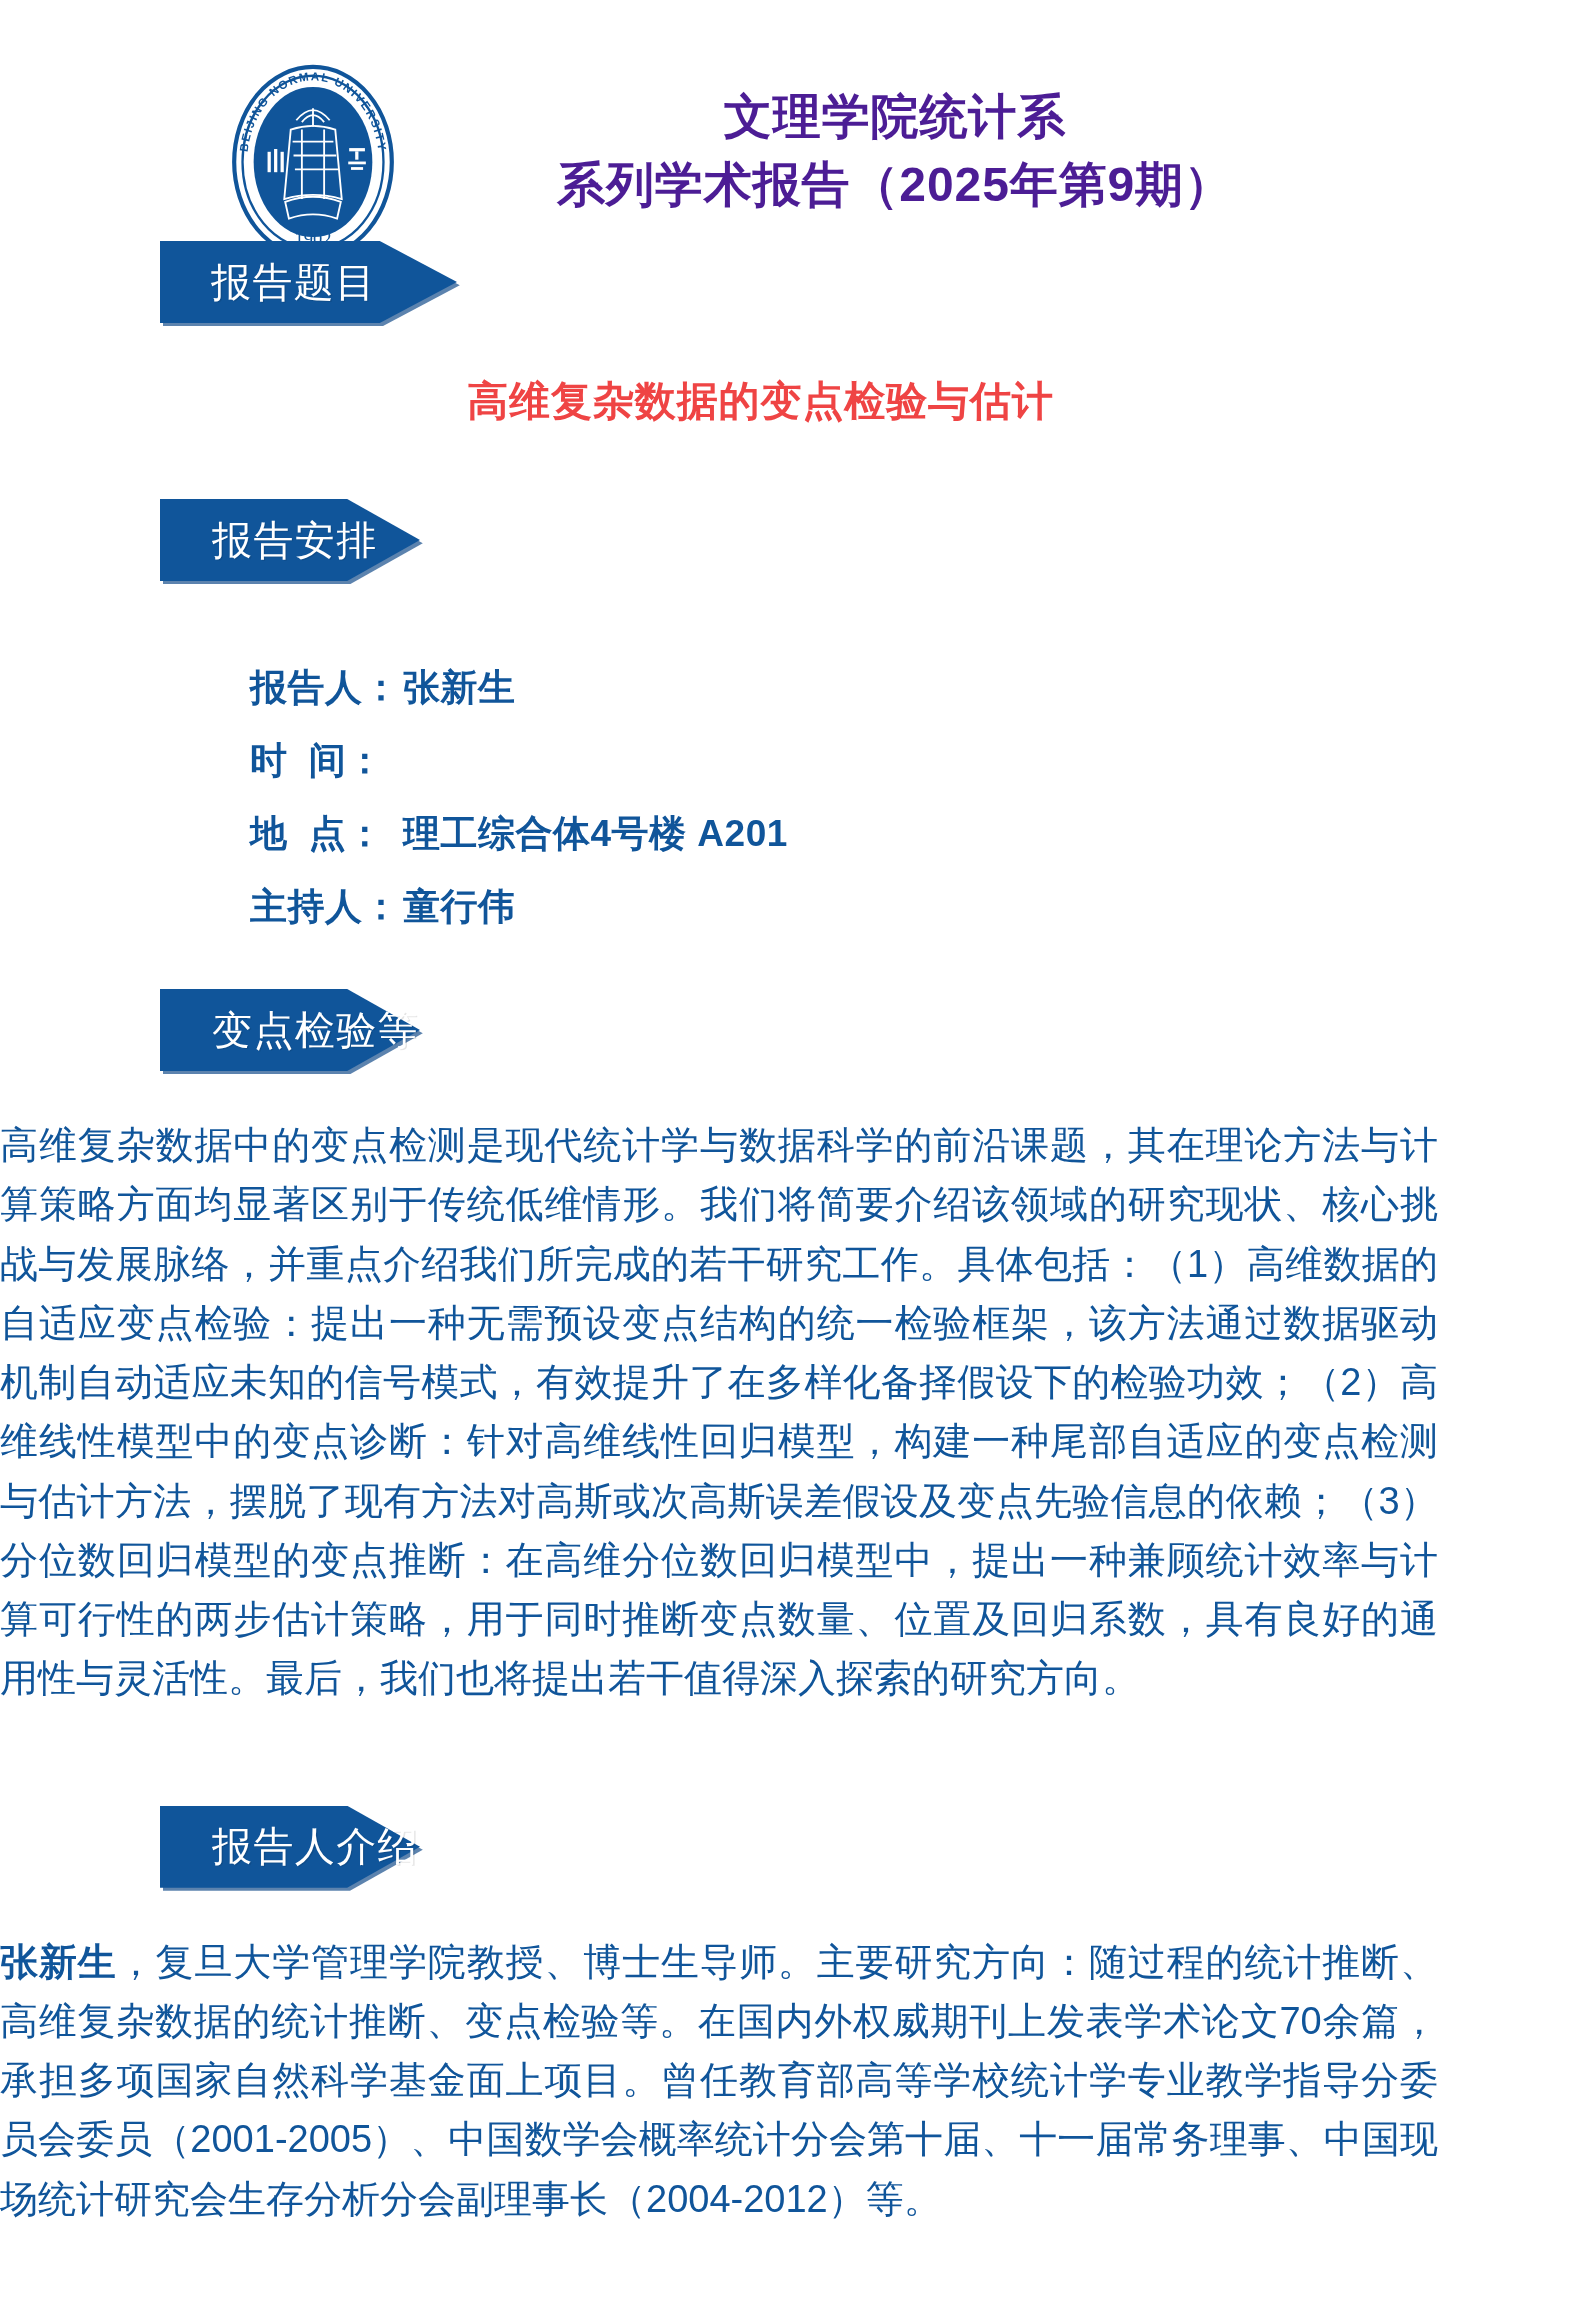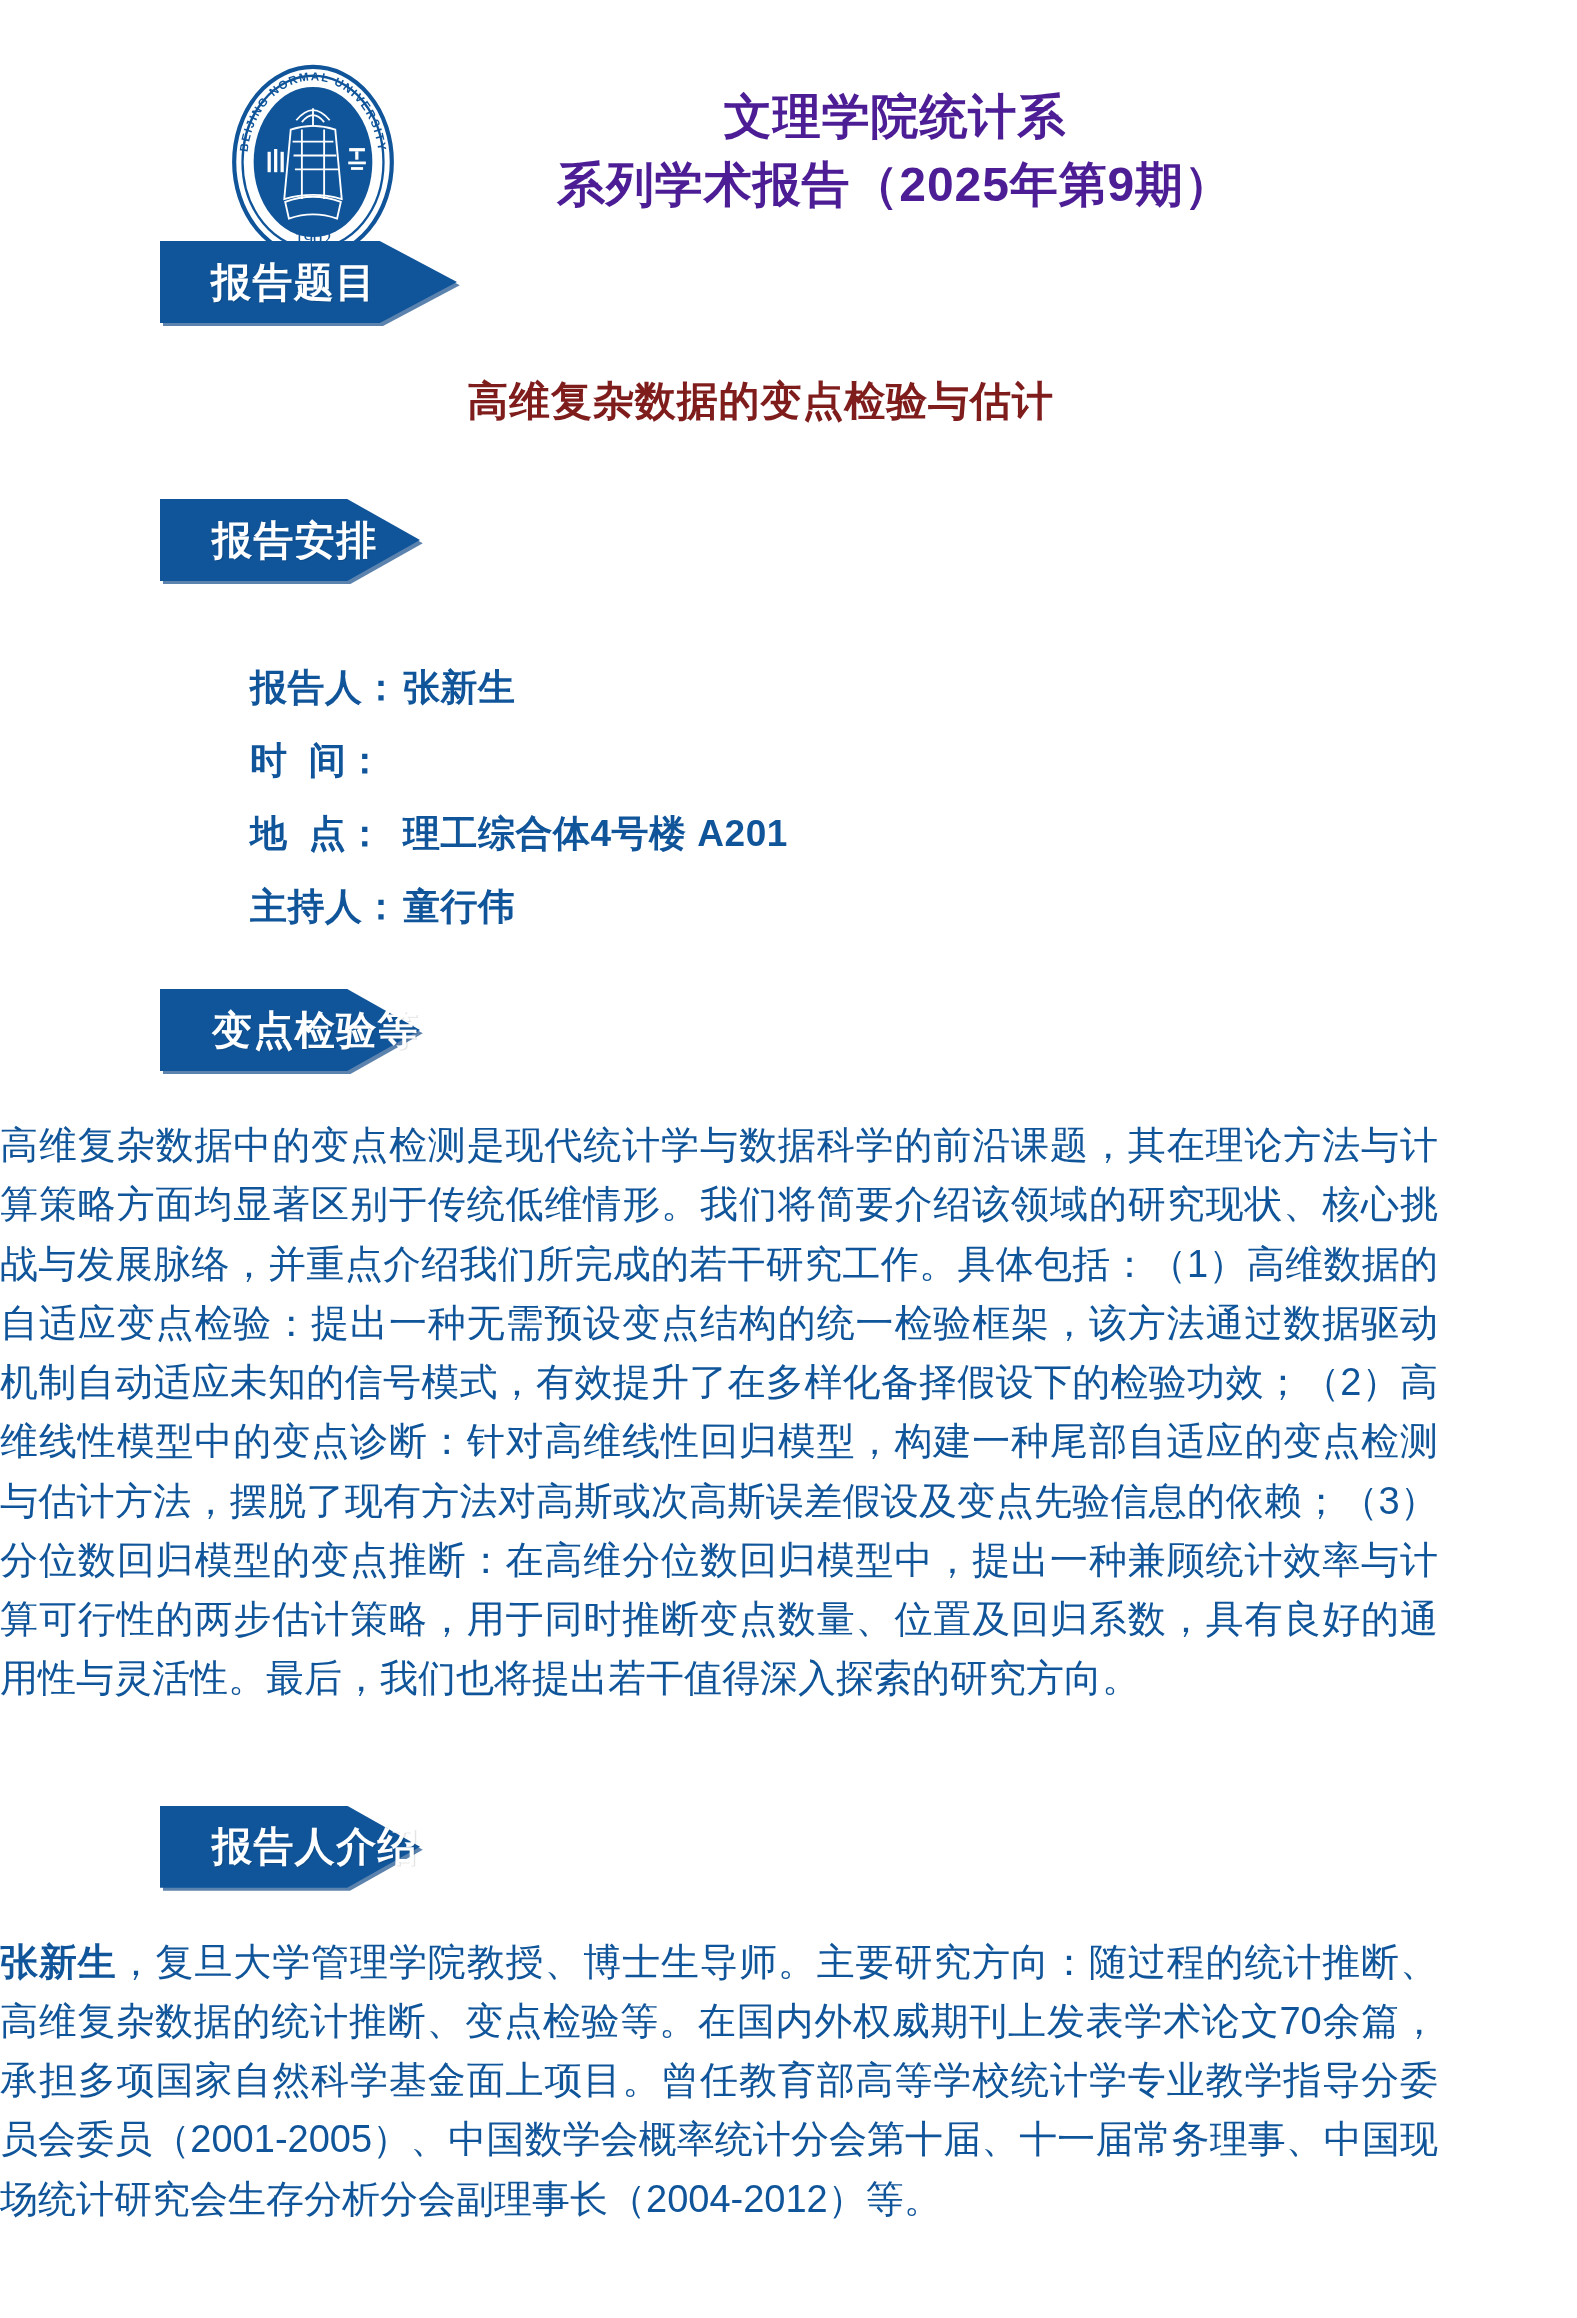--- a/index.html
+++ b/index.html
@@ -67,36 +67,36 @@
   .banner .chev.shadow{
     left:2.8px;top:3.2px;
     background:#5c83ae;
     z-index:0;
   }
   .banner .chev.main{z-index:1;}
   .banner .btxt{
     position:relative;
     z-index:2;
     color:#ffffff;
-    font-weight:bold;
+    font-weight:normal;
     font-size:40px;
     letter-spacing:1.4px;
     padding-left:51px;
     text-shadow:1.4px 1.4px 0 rgba(0,0,0,0.10);
     white-space:nowrap;
   }
   .banner.narrow{width:260px;padding-left:8px;}
   .banner.narrow .chev{width:260px;clip-path:polygon(0 0, 72% 0, 100% 50%, 72% 100%, 0 100%);}
   .banner.narrow .btxt{padding-left:44px;}
 
   
   .report-title{
     margin-top:51px;
     text-align:center;
-    color:#7f1d1d;
+    color:#ef4444;
     font-weight:bold;
     font-size:41px;
     letter-spacing:0.9px;
     padding-right:56px;
   }
 
   
   .schedule{
     margin-top:88px;
     padding-left:250px;

